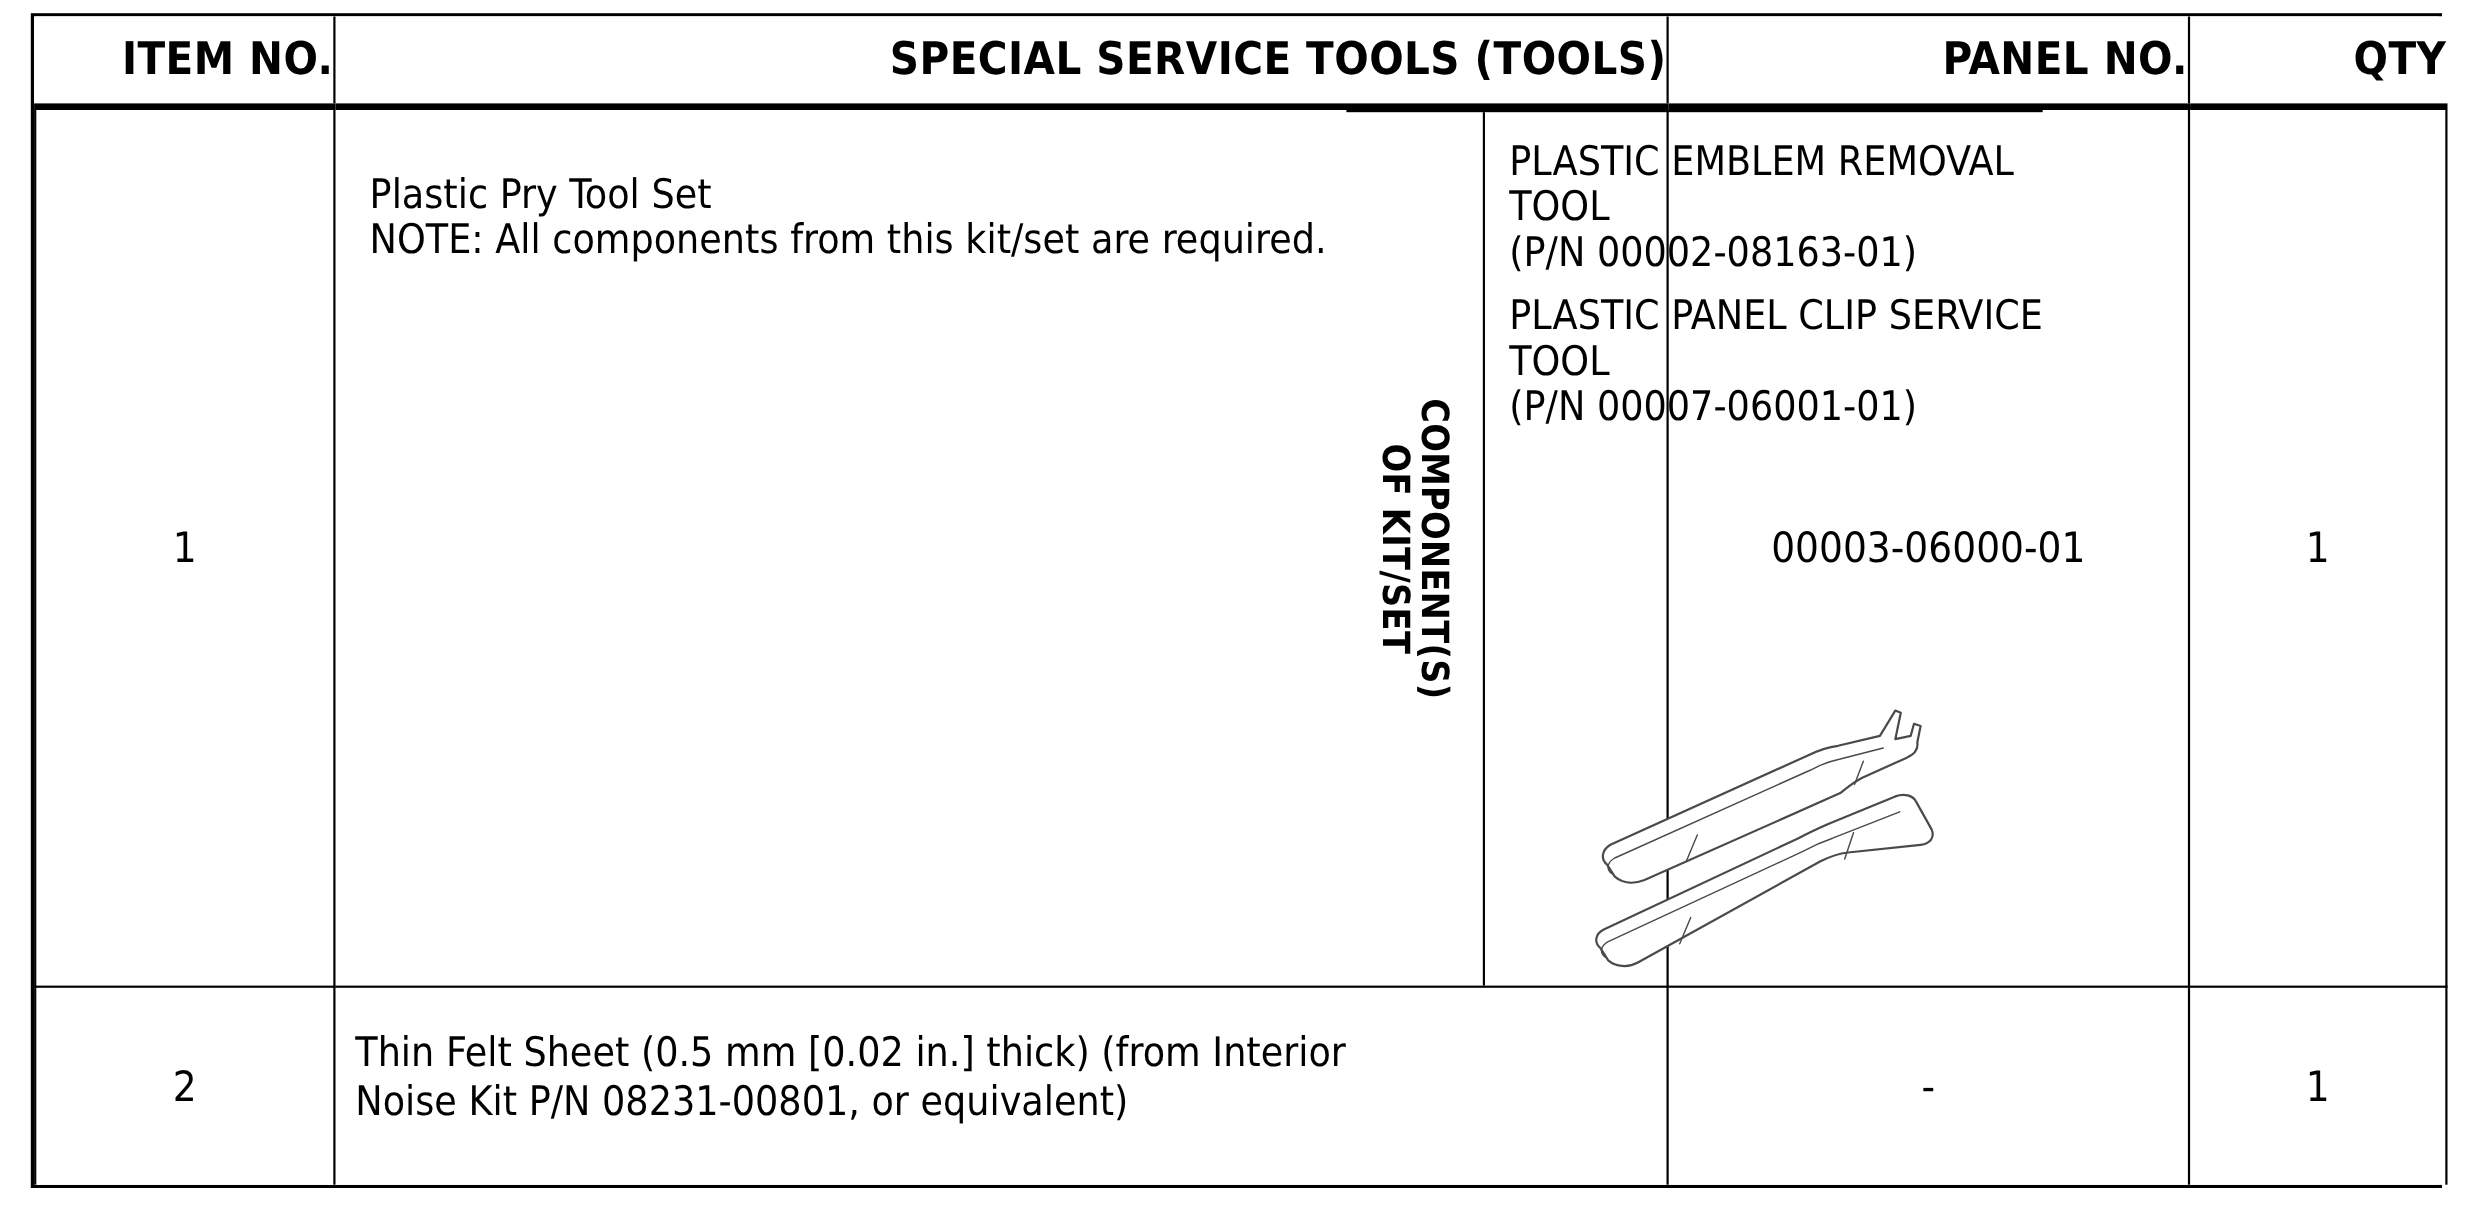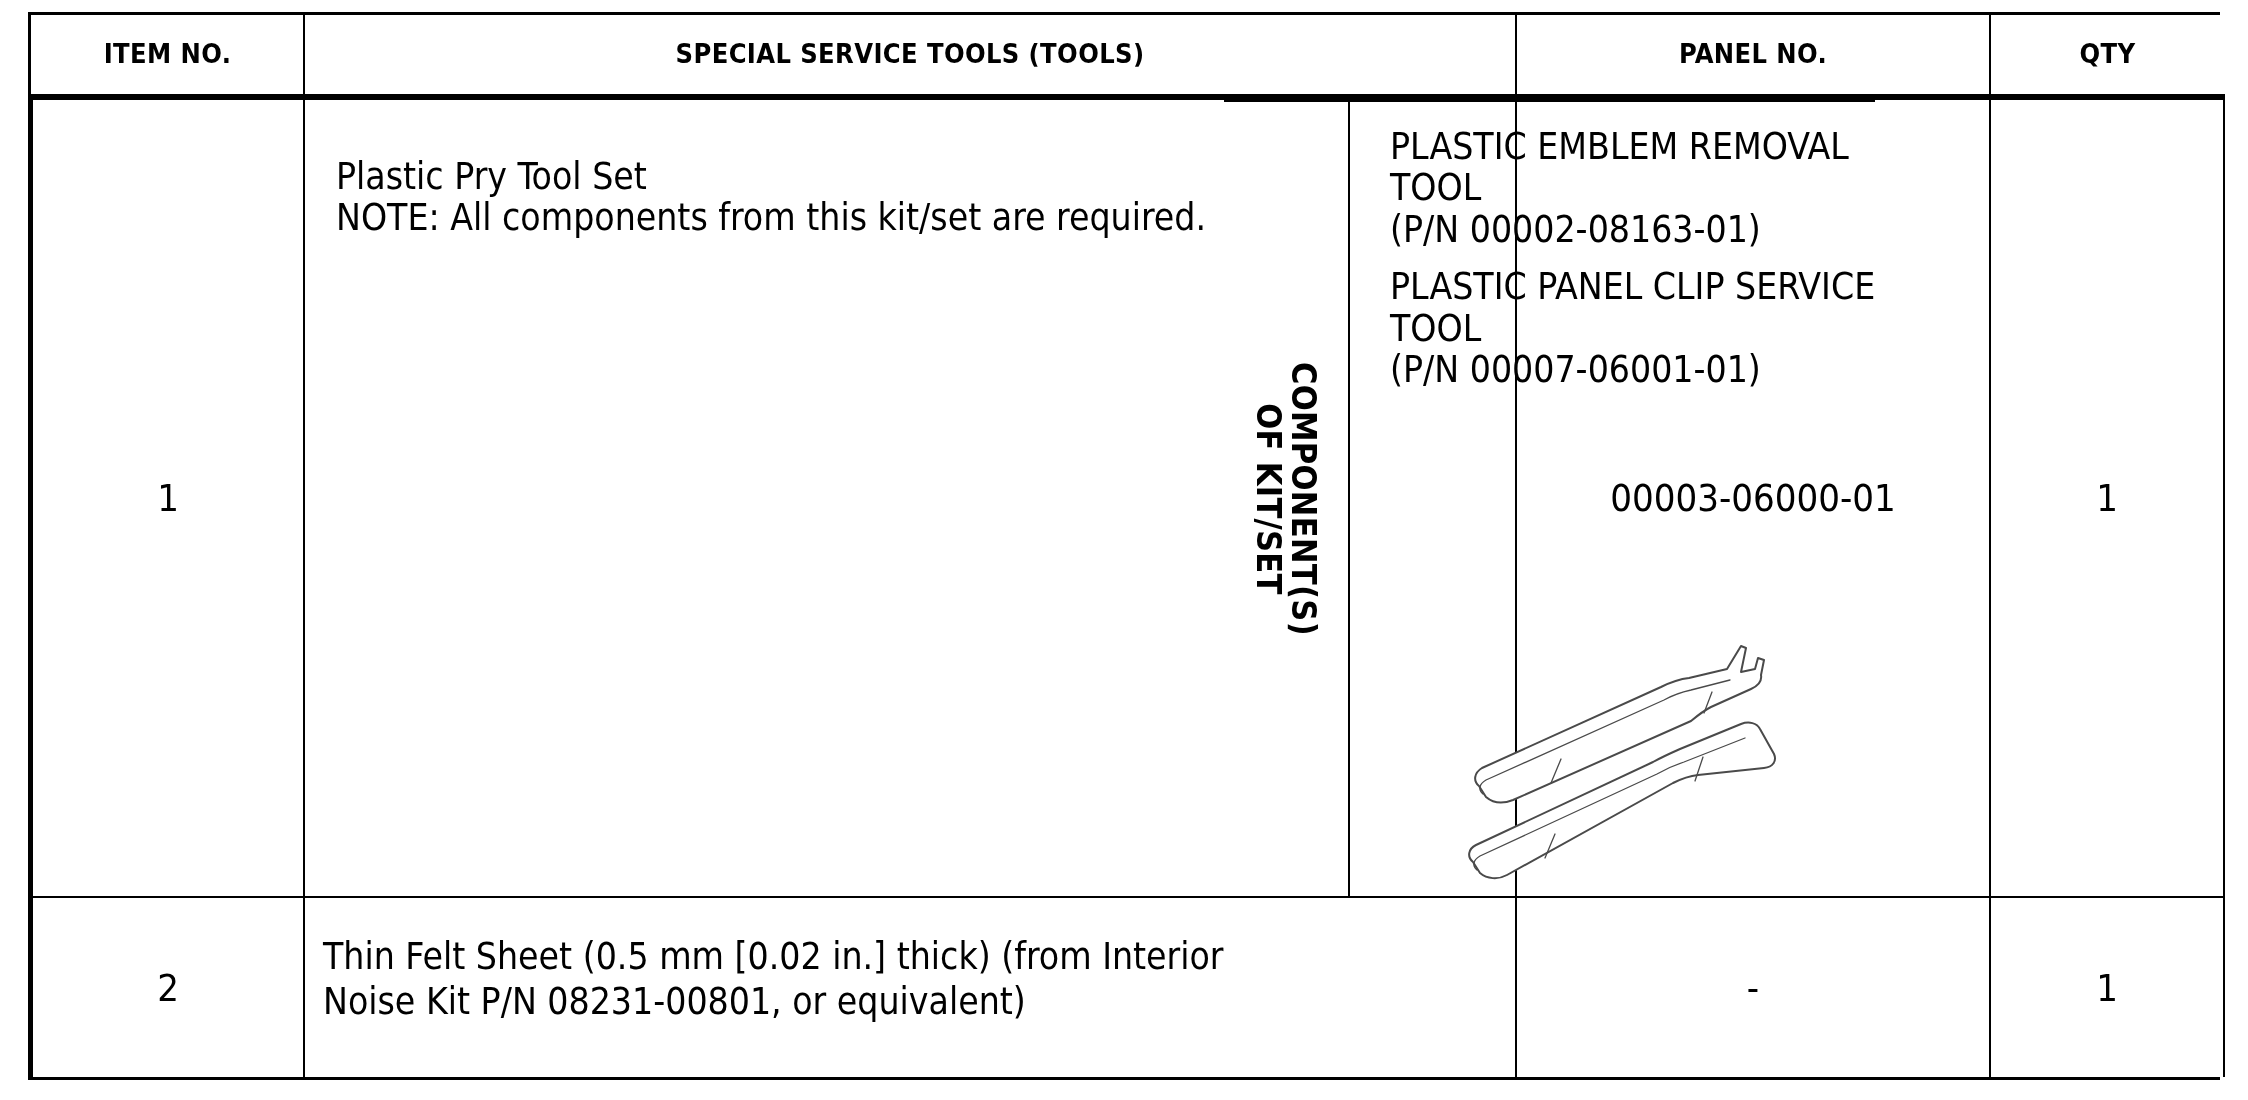--- a/index.html
+++ b/index.html
@@ -44,23 +44,23 @@
 
   
   col.c-item { width: 272px; }
   col.c-desc { width: 1212px; }
   col.c-part { width: 474px; }
   col.c-qty  { width: 234px; }
 
   
   tr.header-row { height: 82px; }
   tr.header-row th {
-    text-align: center;
+    text-align: right;
     font-weight: bold;
-    font-size: 27px;
+    font-size: 41px;
     letter-spacing: 0.4px;
     font-stretch: condensed;
     border-bottom: 6px solid #000;
     border-top: none;
     line-height: 1;
     padding-bottom: 3px;
   }
   tr.header-row th.first { border-left: none; }
   tr.header-row th.last  { border-right: none; }
 
@@ -129,21 +129,21 @@
     font-size: 34px;
     font-weight: bold;
     font-stretch: condensed;
     line-height: 1.02;
     text-align: center;
     letter-spacing: 0.3px;
   }
   .comp-body {
     flex: 1 1 auto;
     position: relative;
-    padding: 24px 0 0 40px;
+    padding: 24px 0 0 22px;
     box-sizing: border-box;
   }
   .comp-entry {
     font-size: 37px;
     line-height: 1.12;
     margin-bottom: 16px;
     max-width: 680px;
   }
   .comp-entry .ln { white-space: nowrap; }
 

